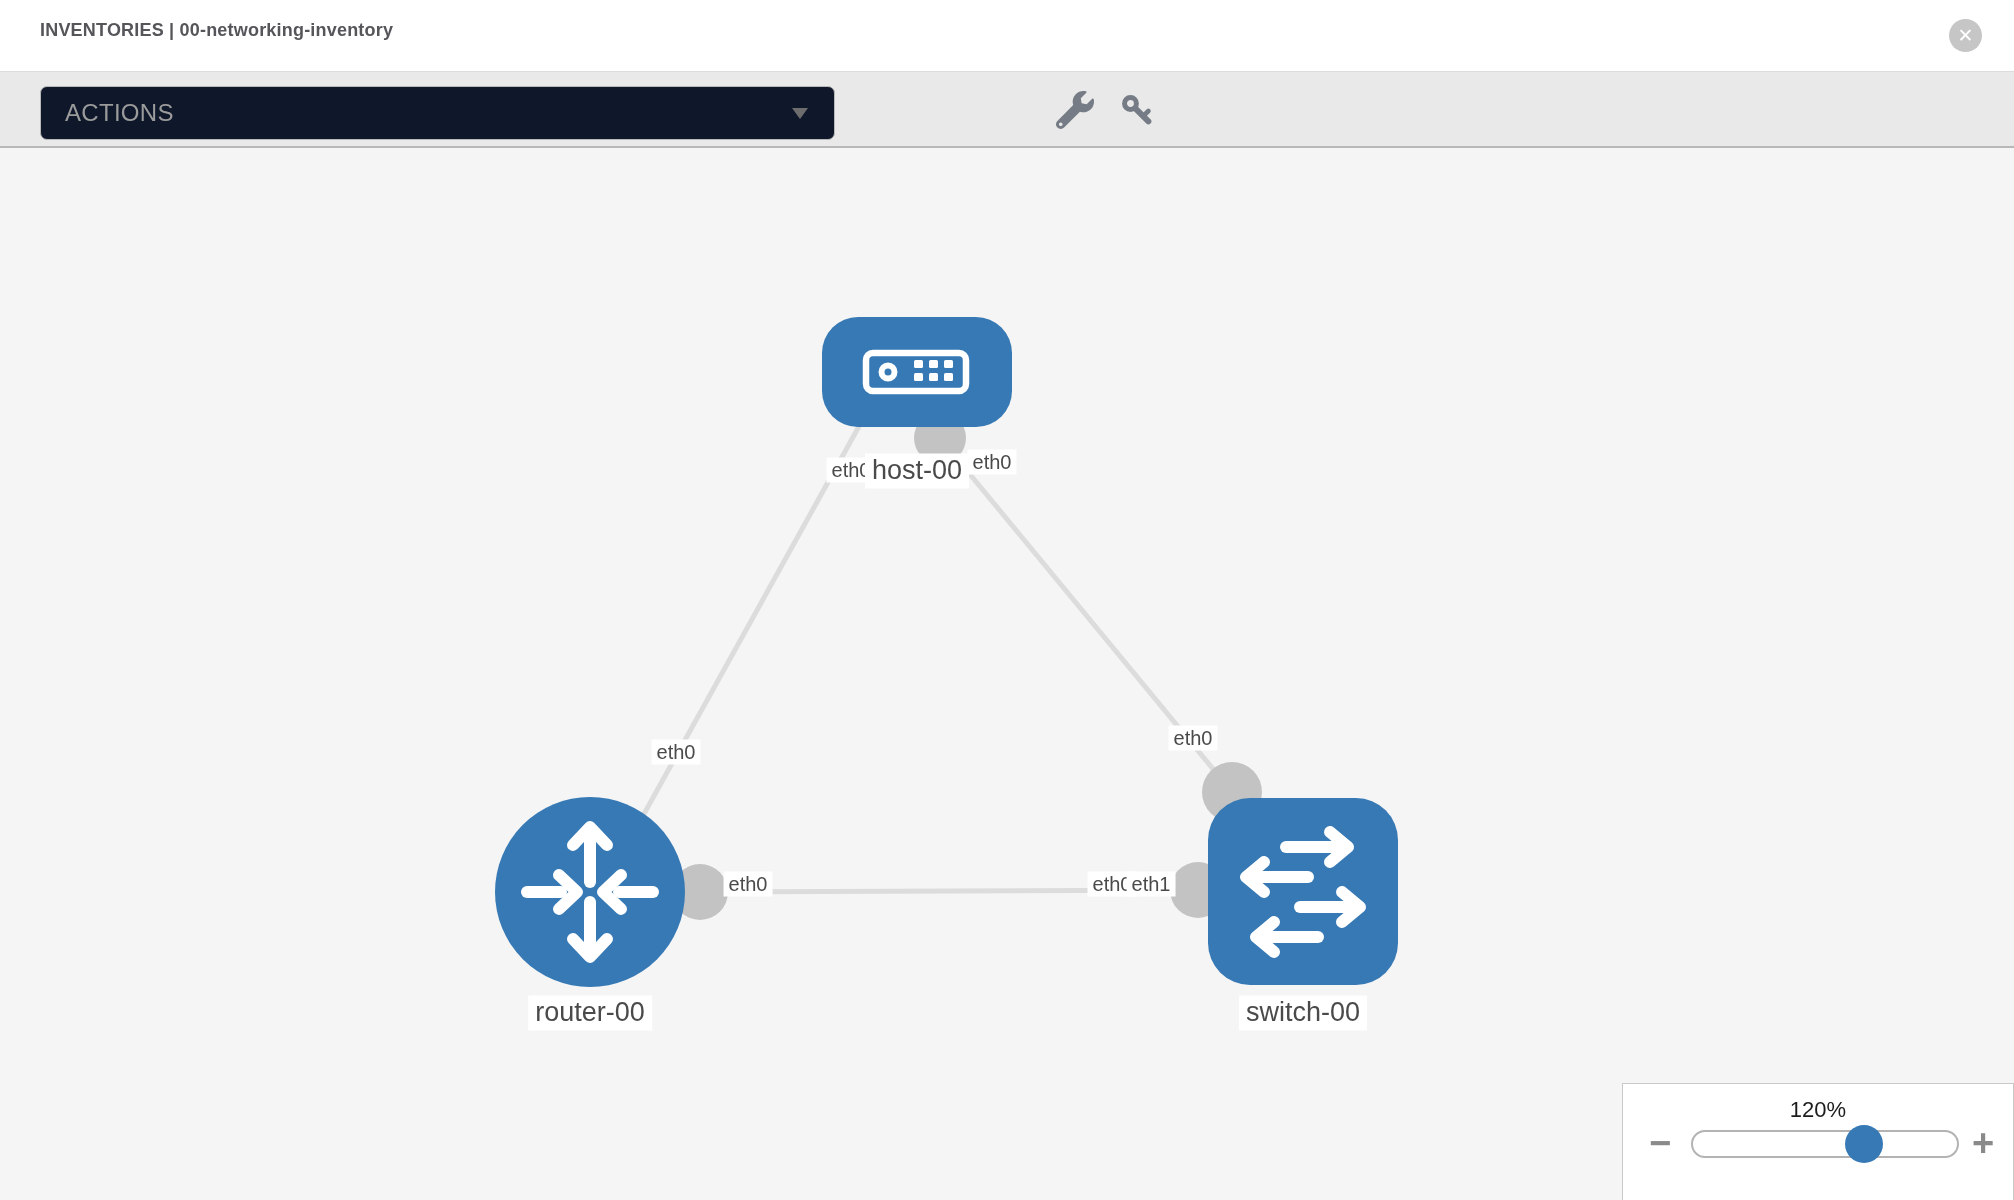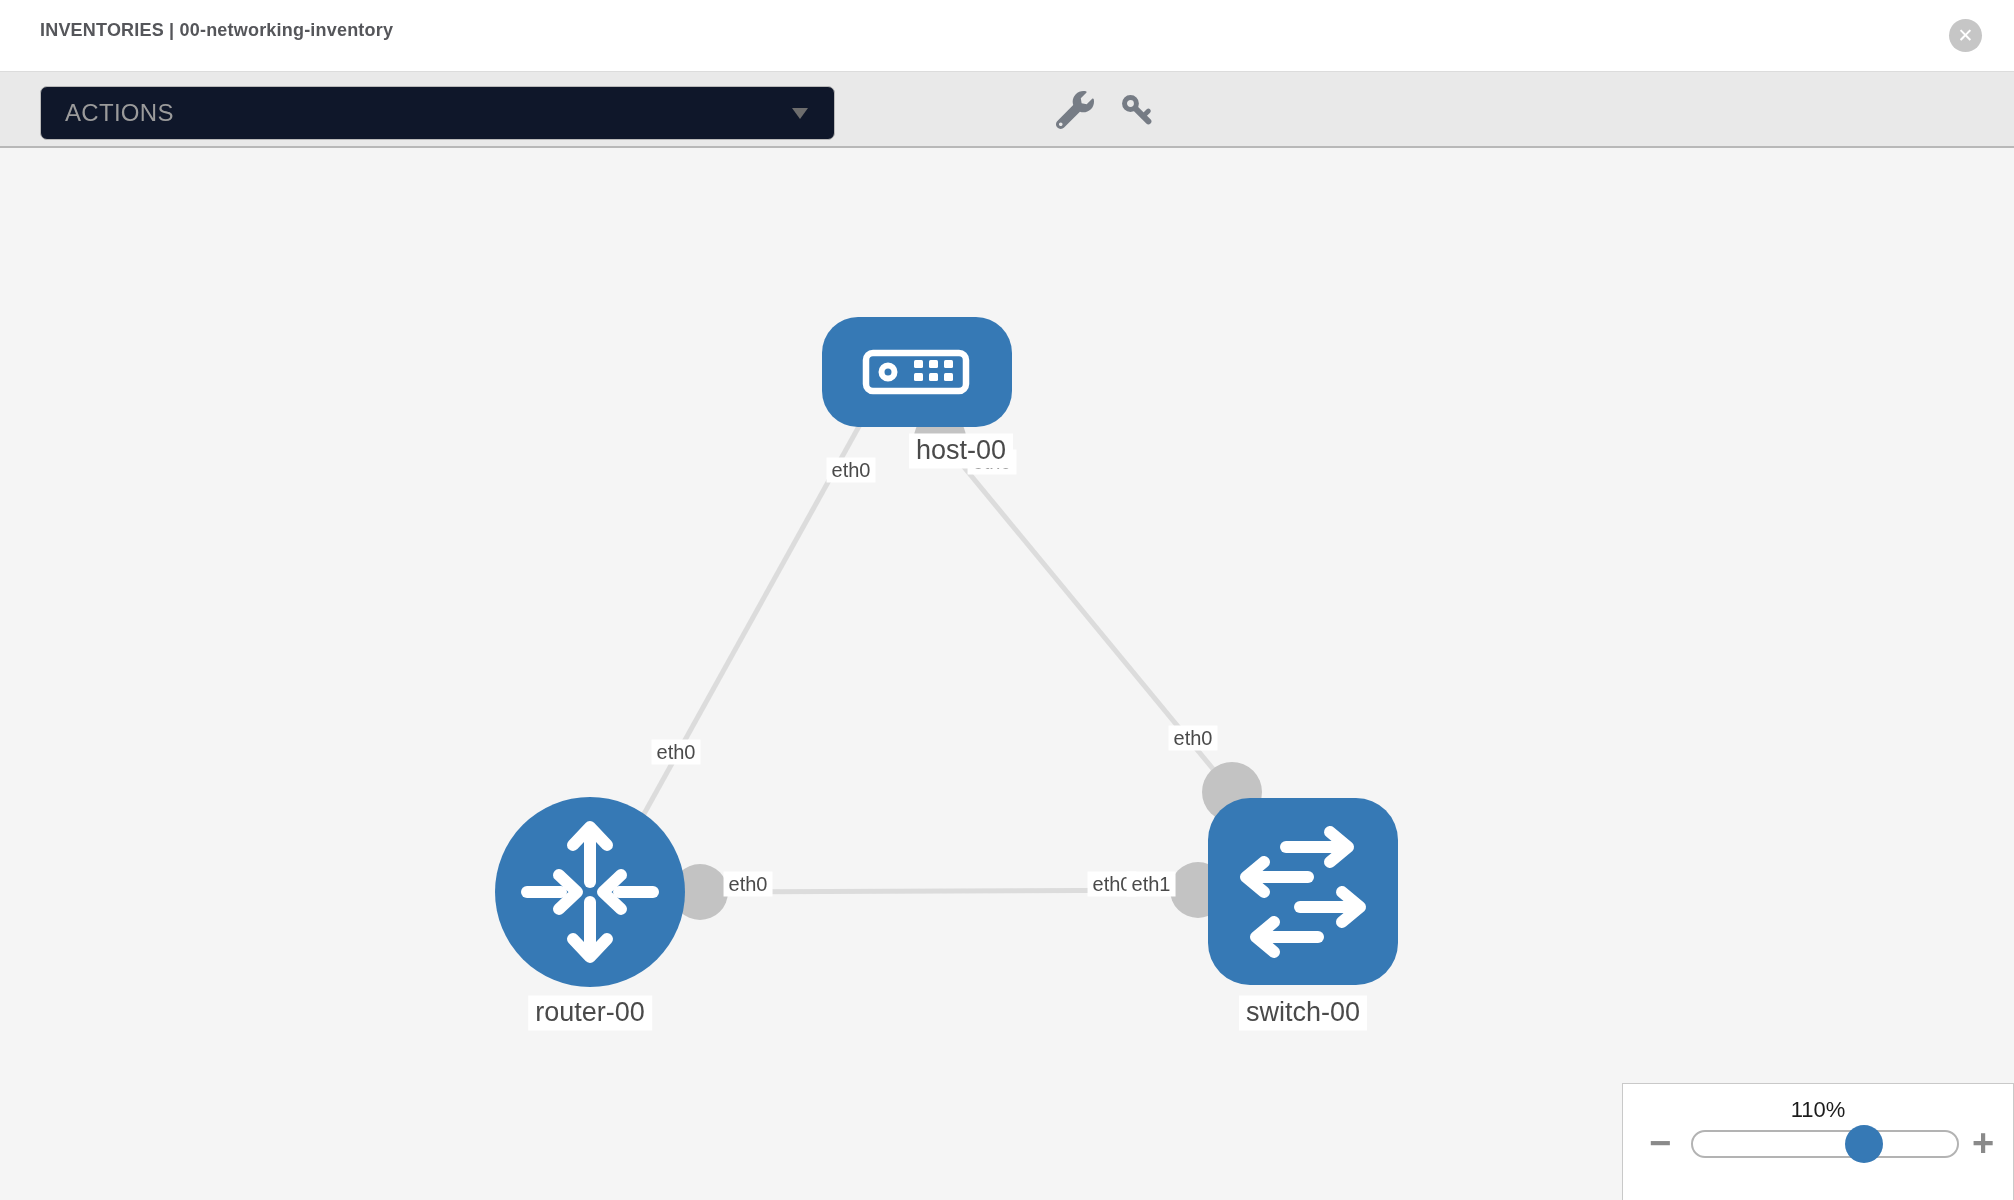--- a/index.html
+++ b/index.html
@@ -170,27 +170,27 @@
   </svg>
 
   <div class="chip eth" style="left:851px;top:320px;">eth0</div>
   <div class="chip eth" style="left:992px;top:312px;">eth0</div>
   <div class="chip eth" style="left:676px;top:602px;">eth0</div>
   <div class="chip eth" style="left:1193px;top:588px;">eth0</div>
   <div class="chip eth" style="left:748px;top:734px;">eth0</div>
   <div class="chip eth" style="left:1112px;top:734px;z-index:1;">eth0</div>
   <div class="chip eth" style="left:1151px;top:734px;z-index:2;">eth1</div>
 
-  <div class="chip name" style="left:917px;top:301px;z-index:3;margin-left:44px;">host-00</div>
+  <div class="chip name" style="left:917px;top:321px;z-index:3;">host-00</div>
   <div class="chip name" style="left:590px;top:863px;">router-00</div>
   <div class="chip name" style="left:1303px;top:863px;text-align:center;">switch-00</div>
 </div>
 
 <div class="zoom-panel">
-  <div class="zoom-level">110%</div>
+  <div class="zoom-level">120%</div>
   <div class="zoom-btn minus">
     <span>−</span>
   </div>
   <div class="zoom-track"></div>
   <div class="zoom-handle"></div>
   <div class="zoom-btn plus">
     <span>+</span>
   </div>
 </div>
 

